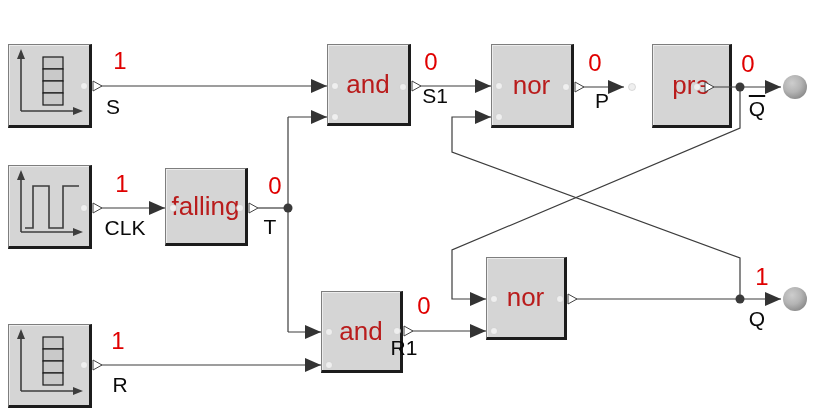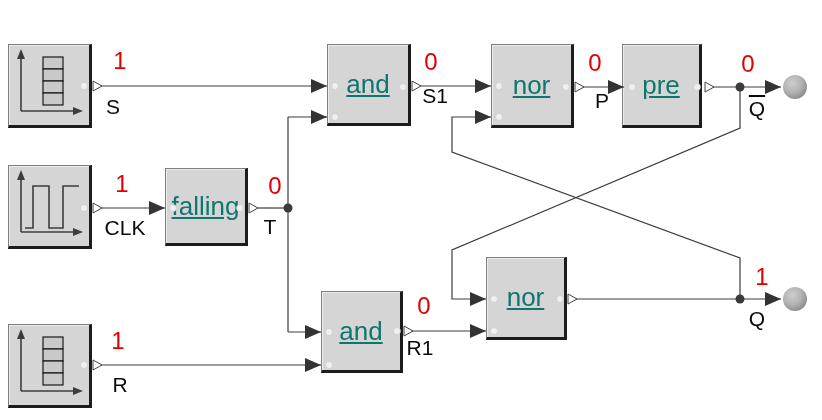--- a/index.html
+++ b/index.html
@@ -3,21 +3,21 @@
 <meta charset="utf-8">
 <style>
   html,body{margin:0;padding:0;background:#fff;}
   #canvas{position:relative;width:822px;height:420px;background:#fff;overflow:hidden;
           font-family:"Liberation Sans",sans-serif;}
   .block{position:absolute;box-sizing:border-box;background:#d5d5d5;
          border:1px solid #7e7e7e;
          border-right:3px solid #1c1c1c;border-bottom:3px solid #1c1c1c;
          box-shadow:inset 1px 1px 0 #ececec;
          display:flex;align-items:center;justify-content:center;
-         font-size:26px;color:#0f766e;text-decoration:underline;}
+         font-size:26px;color:#b91c1c;}
   .src{justify-content:flex-start;align-items:flex-start;}
   .sphere{position:absolute;width:24px;height:24px;border-radius:50%;
           background:radial-gradient(circle at 38% 34%, #cdcdcd 0%, #b4b4b4 42%, #8a8a8a 78%, #6d6d6d 100%);}
   .sig-name{position:absolute;transform:translateX(-50%);font-size:21px;color:#0a0a0a;line-height:1.1;white-space:nowrap;}
   .sig-value{position:absolute;transform:translateX(-50%);font-size:24px;color:var(--value-red,#e00000);line-height:1.05;white-space:nowrap;}
   .overline{text-decoration:overline;}
   svg.overlay{position:absolute;left:0;top:0;}
   .wire{stroke:#3c3c3c;stroke-width:1.2;fill:none;}
   .arrow{fill:#333;stroke:none;}
   .out-tri{fill:#fff;stroke:#444;stroke-width:1;}
@@ -73,21 +73,21 @@
   </div>
 
   <div class="block" style="left:327px;top:44px;width:84px;height:82px;">
     <span>and</span>
   </div>
 
   <div class="block" style="left:491px;top:44px;width:83px;height:84px;">
     <span>nor</span>
   </div>
 
-  <div class="block" style="left:622px;top:44px;width:80px;height:84px;">
+  <div class="block" style="left:652px;top:44px;width:80px;height:84px;">
     <span>pre</span>
   </div>
 
   <div class="block" style="left:321px;top:291px;width:82px;height:82px;">
     <span>and</span>
   </div>
 
   <div class="block" style="left:486px;top:257px;width:81px;height:83px;">
     <span>nor</span>
   </div>
@@ -192,16 +192,16 @@
   <span class="sig-value" style="left:424px;top:293px;">0</span>
   <span class="sig-value" style="left:762px;top:264px;">1</span>
 
   <span class="sig-name" style="left:113px;top:95px;">S</span>
   <span class="sig-name" style="left:125px;top:216px;text-align:center;">CLK</span>
   <span class="sig-name" style="left:120px;top:373px;">R</span>
   <span class="sig-name" style="left:270px;top:215px;">T</span>
   <span class="sig-name" style="left:435px;top:84px;">S1</span>
   <span class="sig-name" style="left:602px;top:89px;">P</span>
   <span class="sig-name overline" style="left:757px;top:97px;">Q</span>
-  <span class="sig-name" style="left:420px;top:336px;">R1</span>
+  <span class="sig-name" style="left:404px;top:336px;">R1</span>
   <span class="sig-name" style="left:757px;top:307px;">Q</span>
 
 </div>
 
 </body></html>

